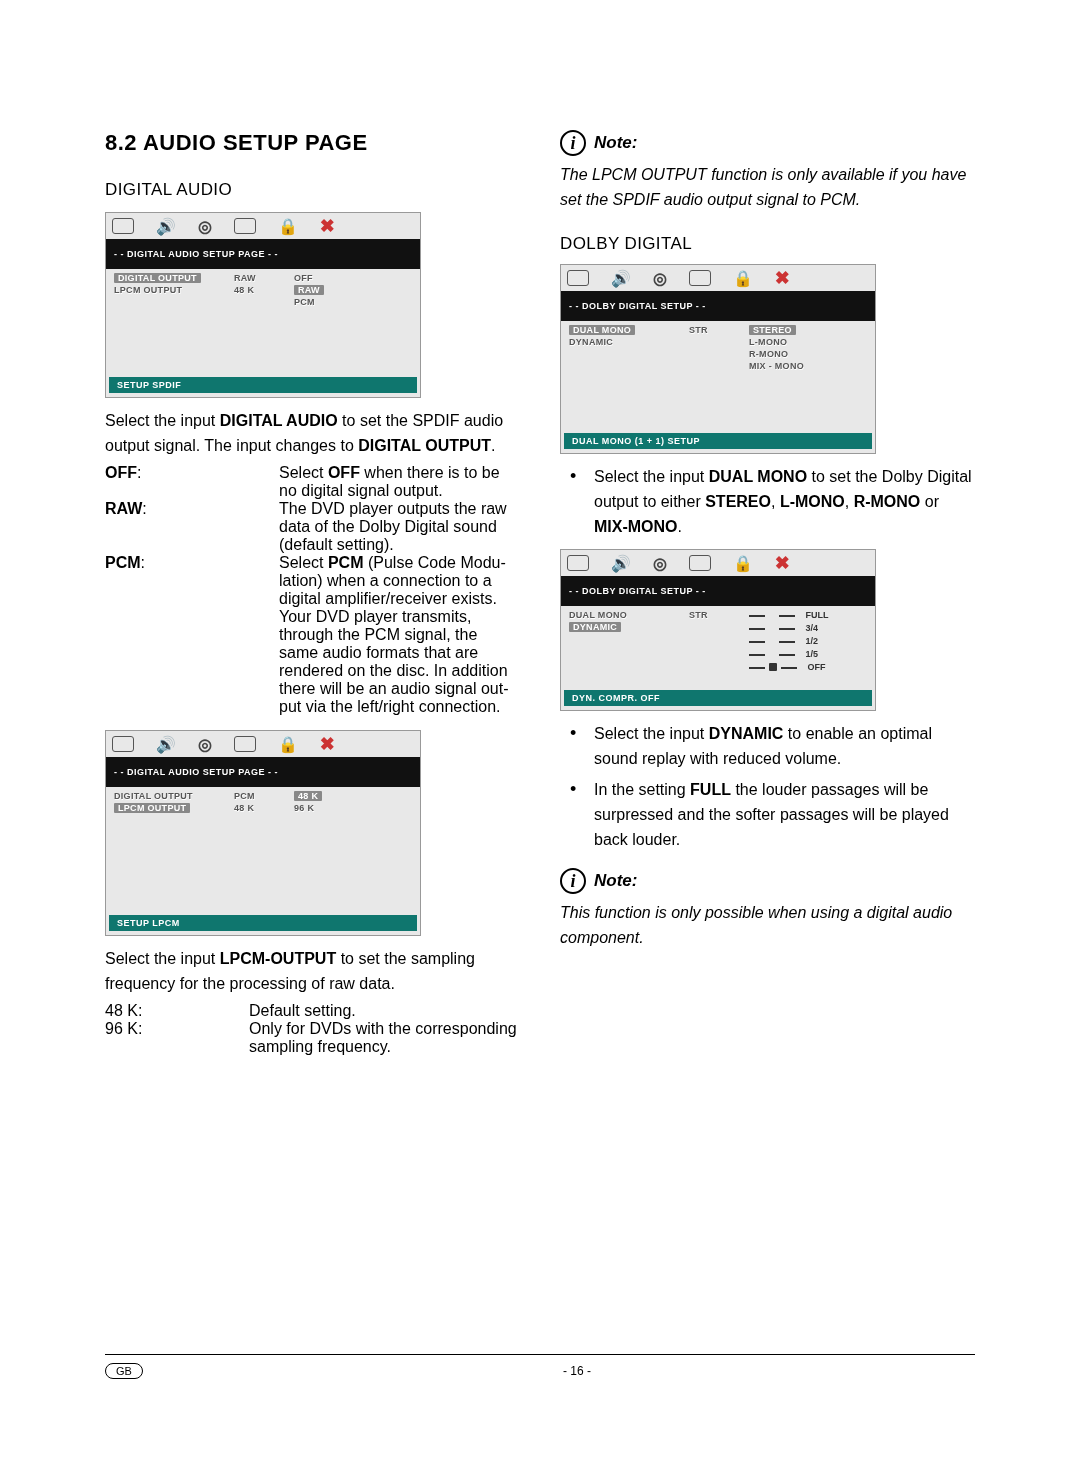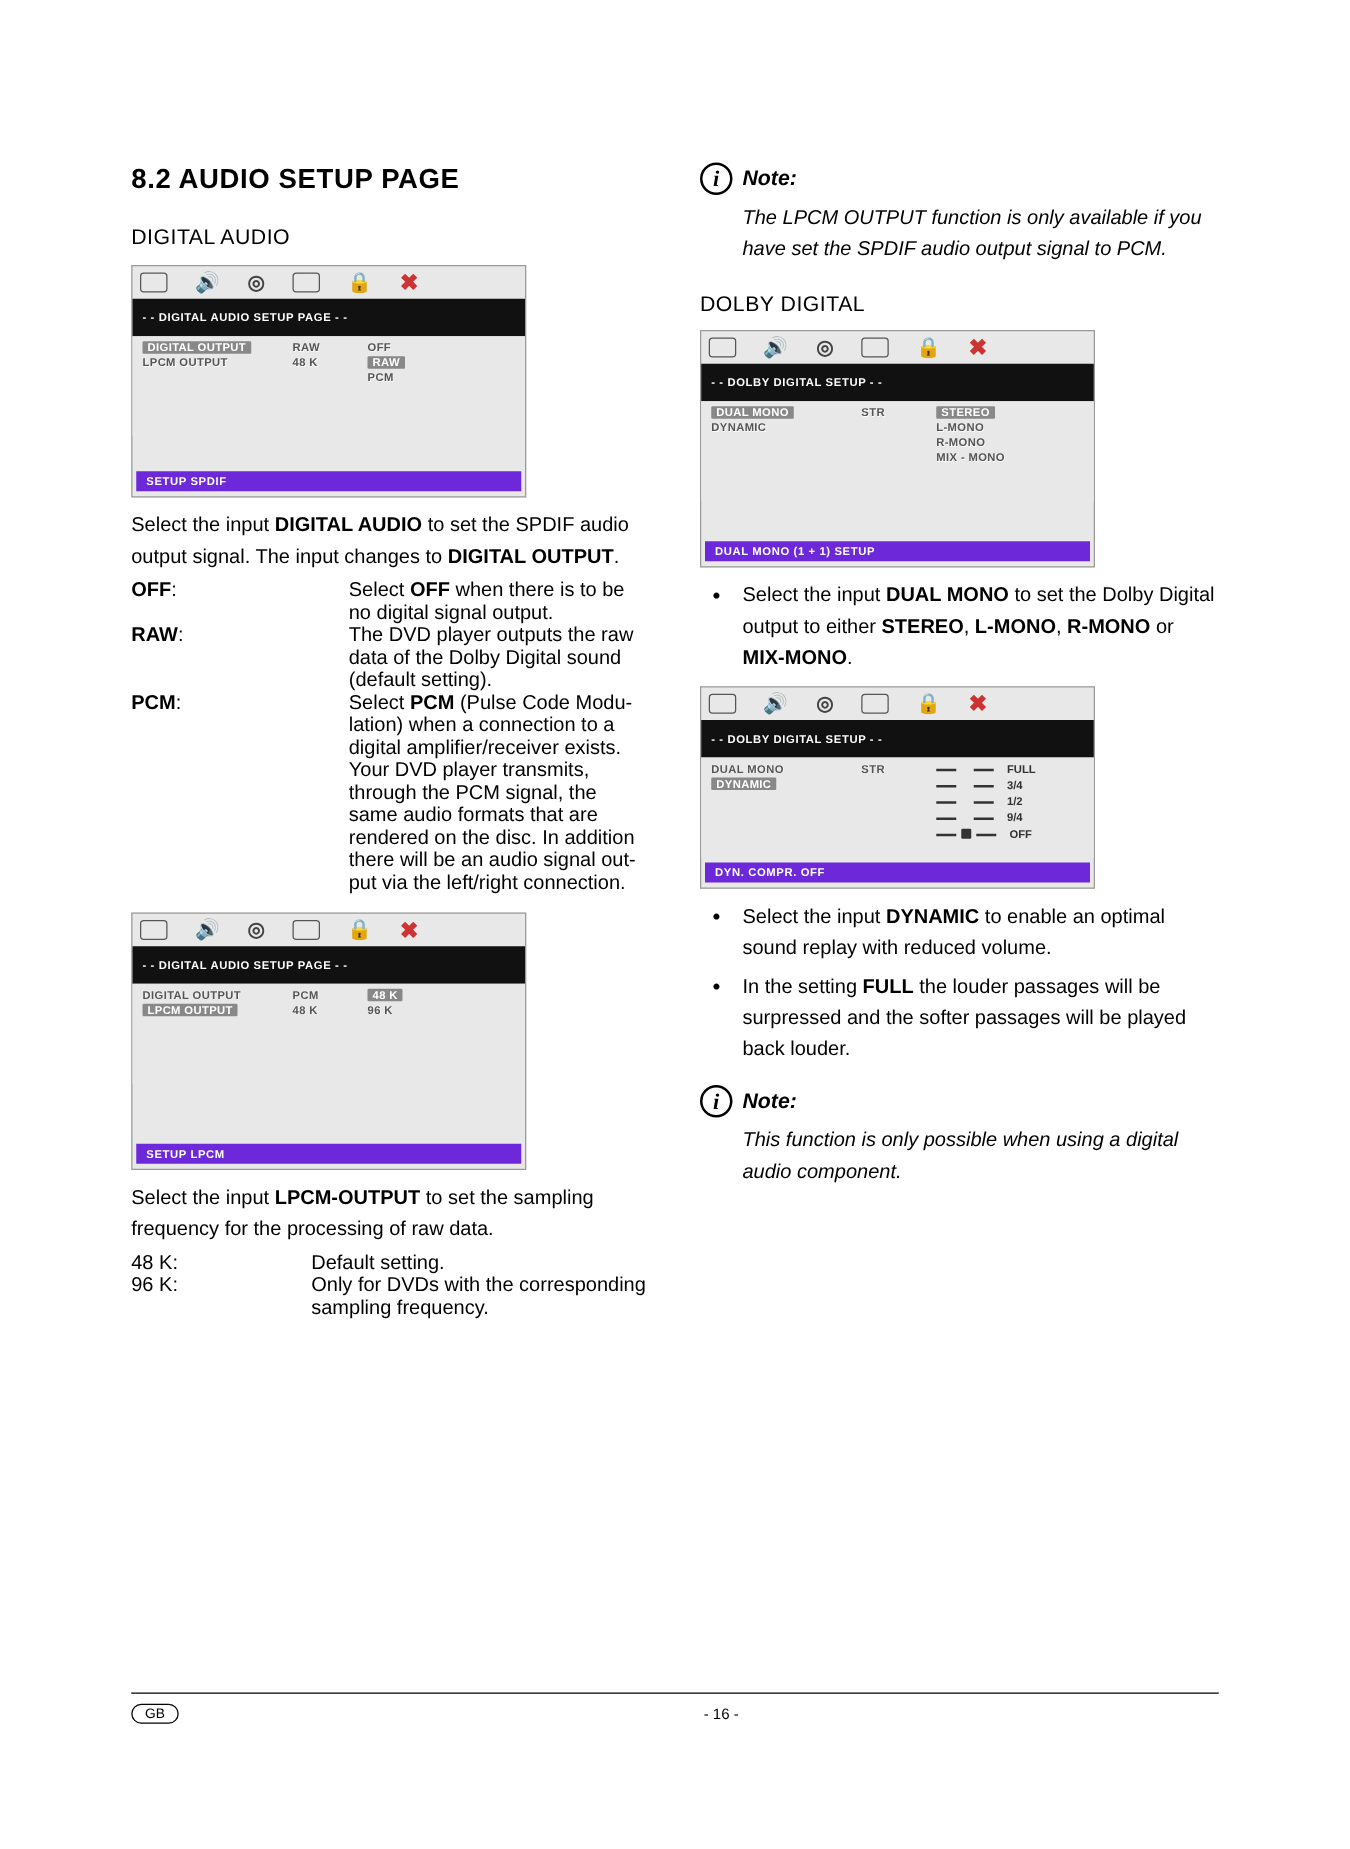--- a/index.html
+++ b/index.html
@@ -59,21 +59,20 @@
   }
   .note-label {
     font-size: 17px;
     font-style: italic;
     font-weight: 600;
   }
   .note-body {
     font-size: 16px;
     font-style: italic;
     line-height: 25px;
-    margin-left: 34px;
     font-weight: 300;
   }
   ul.bullets { list-style: none; margin-top: 8px; }
   ul.bullets li {
     position: relative;
     padding-left: 34px;
     margin-bottom: 6px;
   }
   ul.bullets li::before {
     content: "•";
@@ -155,21 +154,21 @@
   }
   .osd-hl {
     background: #888;
     color: #fff;
     text-shadow: none;
     display: inline-block;
     padding: 0 4px;
     border-radius: 1px;
   }
   .osd-footer {
-    background: #6d28d9;
+    background: #0f766e;
     color: #fff;
     font-size: 9px;
     font-weight: bold;
     padding: 3px 8px;
     margin: 28px 3px 0 3px;
     letter-spacing: 0.5px;
   }
   .osd-footer-short { margin-top: 48px; }
   
   .dyn-row {
@@ -375,21 +374,21 @@
           <div class="osd-item">DUAL MONO</div>
           <div class="osd-item"><span class="osd-hl">DYNAMIC</span></div>
         </div>
         <div class="osd-col2">
           <div class="osd-item">STR</div>
         </div>
         <div class="osd-col3">
           <div class="dyn-row"><span class="seg"></span><span class="gap"></span><span class="seg"></span>&nbsp;<span>FULL</span></div>
           <div class="dyn-row"><span class="seg"></span><span class="gap"></span><span class="seg"></span>&nbsp;<span>3/4</span></div>
           <div class="dyn-row"><span class="seg"></span><span class="gap"></span><span class="seg"></span>&nbsp;<span>1/2</span></div>
-          <div class="dyn-row"><span class="seg"></span><span class="gap"></span><span class="seg"></span>&nbsp;<span>9/4</span></div>
+          <div class="dyn-row"><span class="seg"></span><span class="gap"></span><span class="seg"></span>&nbsp;<span>1/5</span></div>
           <div class="dyn-row sel"><span class="seg"></span><span class="seg" style="width:8px;height:8px;border-radius:1px"></span><span class="seg"></span>&nbsp;<span>OFF</span></div>
         </div>
       </div>
       <div class="osd-footer" style="margin-top:4px">DYN. COMPR. OFF</div>
     </div>
 
     <ul class="bullets">
       <li>
         <span>Select the input </span><span class="bold">DYNAMIC</span><span> to enable an optimal sound replay with reduced volume.</span>
       </li>

